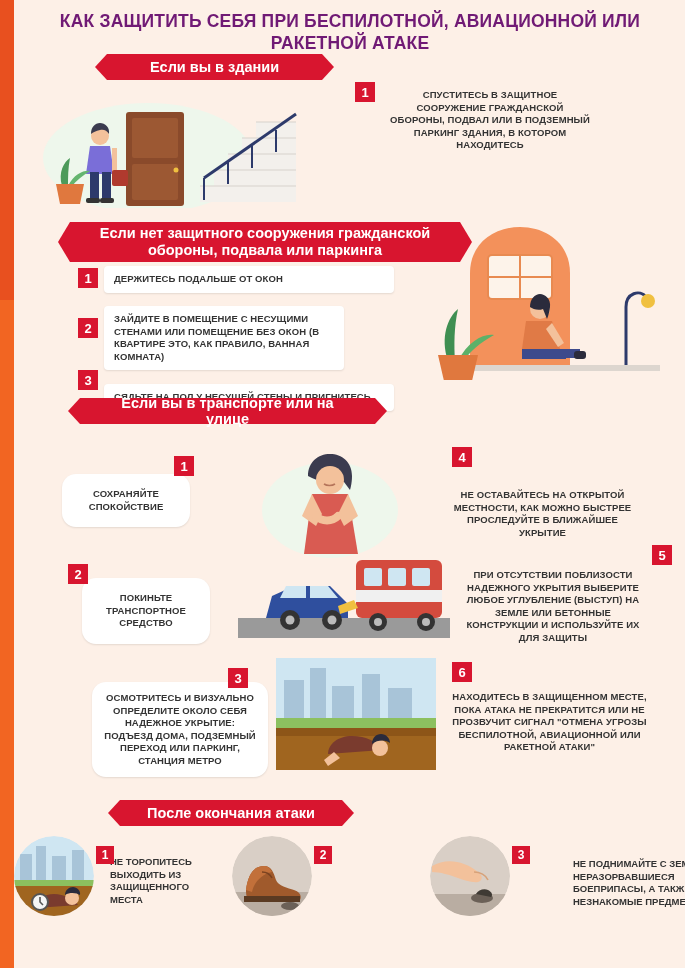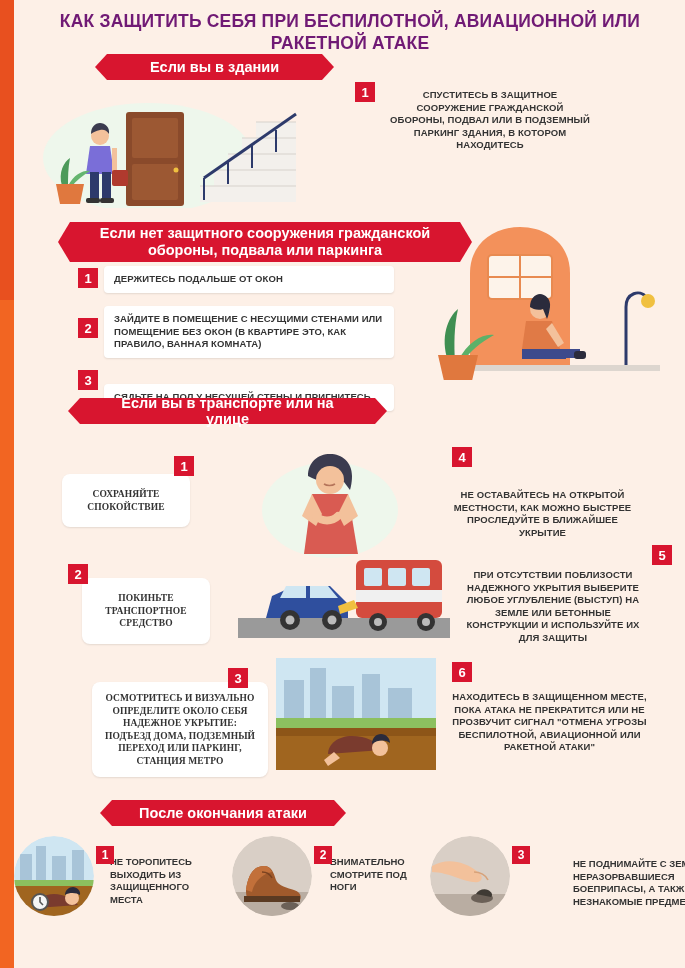--- a/index.html
+++ b/index.html
@@ -101,21 +101,21 @@
     border-radius: 4px;
     box-shadow: 0 1px 2px rgba(0,0,0,0.10);
     font-size: 9.5px;
     font-weight: bold;
     color: #333;
     line-height: 12.5px;
     padding: 7px 10px;
     letter-spacing: 0.1px;
   }
   .card.center { text-align: center; }
-  .card.rounded { border-radius: 8px; font-family: Liberation Serif, serif; }
+  .card.rounded { border-radius: 14px; }
   .card.bare {
     background: transparent; box-shadow: none;
   }
   
   .illus { position: absolute; overflow: hidden; }
 
   .circ-photo {
     position: absolute;
     border-radius: 50%;
     overflow: hidden;
@@ -220,21 +220,21 @@
         <rect x="144" y="136" width="12" height="8" rx="3" fill="#2b2b3c"></rect>
         <path d="M122 108l12 20-6 4-12-18z" fill="#f3c19b"></path>
       </g>
     </svg>
   </div>
 
   <div class="num" style="left:78px; top:268px;">1</div>
   <div class="card" style="left:104px; top:266px; width:290px;">ДЕРЖИТЕСЬ ПОДАЛЬШЕ ОТ ОКОН</div>
 
   <div class="num" style="left:78px; top:318px;">2</div>
-  <div class="card" style="left:104px; top:306px; width:290px;">ЗАЙДИТЕ В ПОМЕЩЕНИЕ С НЕСУЩИМИ СТЕНАМИ ИЛИ ПОМЕЩЕНИЕ БЕЗ ОКОН (В КВАРТИРЕ ЭТО, КАК ПРАВИЛО, ВАННАЯ КОМНАТА)</div>
+  <div class="card" style="left:104px; top:306px; width:240px;">ЗАЙДИТЕ В ПОМЕЩЕНИЕ С НЕСУЩИМИ СТЕНАМИ ИЛИ ПОМЕЩЕНИЕ БЕЗ ОКОН (В КВАРТИРЕ ЭТО, КАК ПРАВИЛО, ВАННАЯ КОМНАТА)</div>
 
   <div class="num" style="left:78px; top:370px;">3</div>
   <div class="card" style="left:104px; top:384px; width:290px;">СЯДЬТЕ НА ПОЛ У НЕСУЩЕЙ СТЕНЫ И ПРИГНИТЕСЬ</div>
 
   <div class="ribbon" style="left:48px; top:398px; width:295px;">
     <span class="rb-inner">Если вы в транспорте или на улице</span>
   </div>
 
   <div class="illus" style="left:250px; top:440px; width:175px; height:120px;">
     <svg width="175" height="120" viewBox="0 0 175 120">
@@ -306,21 +306,21 @@
       <path d="M0 70h160v8H0z" fill="#8d5518"></path>
       <g>
         <path d="M52 96c0-10 10-18 24-18s26 6 30 14z" fill="#7a3b2e"></path>
         <circle cx="104" cy="90" r="8" fill="#f3c19b"></circle>
         <path d="M96 86c0-6 4-10 9-10s9 4 9 9c-3-3-12-4-18 1z" fill="#2b2b3c"></path>
         <path d="M58 94l-10 8 4 6 12-8z" fill="#f3c19b"></path>
       </g>
     </svg>
   </div>
 
-  <div class="ribbon" style="left:80px; top:800px; width:222px;">
+  <div class="ribbon" style="left:88px; top:800px; width:222px;">
     <span class="rb-inner">После окончания атаки</span>
   </div>
 
   <div class="circ-photo" style="left:14px; top:836px; width:80px; height:80px;">
     <svg width="80" height="80" viewBox="0 0 80 80">
       <circle cx="40" cy="40" r="40" fill="#cfe6f2"></circle>
       <g fill="#a8c4d8">
         <rect x="6" y="18" width="12" height="28"></rect>
         <rect x="22" y="10" width="10" height="36"></rect>
         <rect x="38" y="20" width="14" height="26"></rect>
@@ -345,21 +345,20 @@
       <circle cx="40" cy="40" r="40" fill="#d9cfc6"></circle>
       <path d="M0 56h80v24H0z" fill="#b9ada2"></path>
       <path d="M14 54c2-16 8-24 18-24 8 0 10 8 12 14 2 6 12 8 18 10 6 2 8 6 6 10H16c-2-4-2-7-2-10z" fill="#a05a2c"></path>
       <path d="M14 54c2-16 8-24 18-24 4 0 6 2 8 6-10 2-18 10-20 20z" fill="#c2703a"></path>
       <path d="M12 60h56v6H12z" fill="#5a3a22"></path>
       <path d="M30 36c4 0 8 2 10 6" stroke="#7a4220" stroke-width="1.6" fill="none"></path>
       <ellipse cx="58" cy="70" rx="9" ry="4" fill="#6b6057"></ellipse>
     </svg>
   </div>
   <div class="num small" style="left:314px; top:846px;">2</div>
-  <div class="footer-text" style="left:330px; top:856px; width:100px;">ВНИМАТЕЛЬНО СМОТРИТЕ ПОД НОГИ</div>
 
   <div class="circ-photo" style="left:430px; top:836px; width:80px; height:80px;">
     <svg width="80" height="80" viewBox="0 0 80 80">
       <circle cx="40" cy="40" r="40" fill="#d9cfc6"></circle>
       <path d="M0 58h80v22H0z" fill="#b9ada2"></path>
       <path d="M2 30c10-6 22-6 32-2 6 2 12 6 16 10 3 3 2 7-2 8-6 1-14-2-20-4-8-3-18-6-26-6z" fill="#f3c19b"></path>
       <path d="M44 36c6 0 12 3 14 8" stroke="#d7a27a" stroke-width="1.6" fill="none"></path>
       <ellipse cx="52" cy="62" rx="11" ry="5" fill="#6b6057"></ellipse>
       <path d="M46 58c2-4 8-6 12-4 4 2 5 5 3 7z" fill="#3f3a34"></path>
     </svg>

